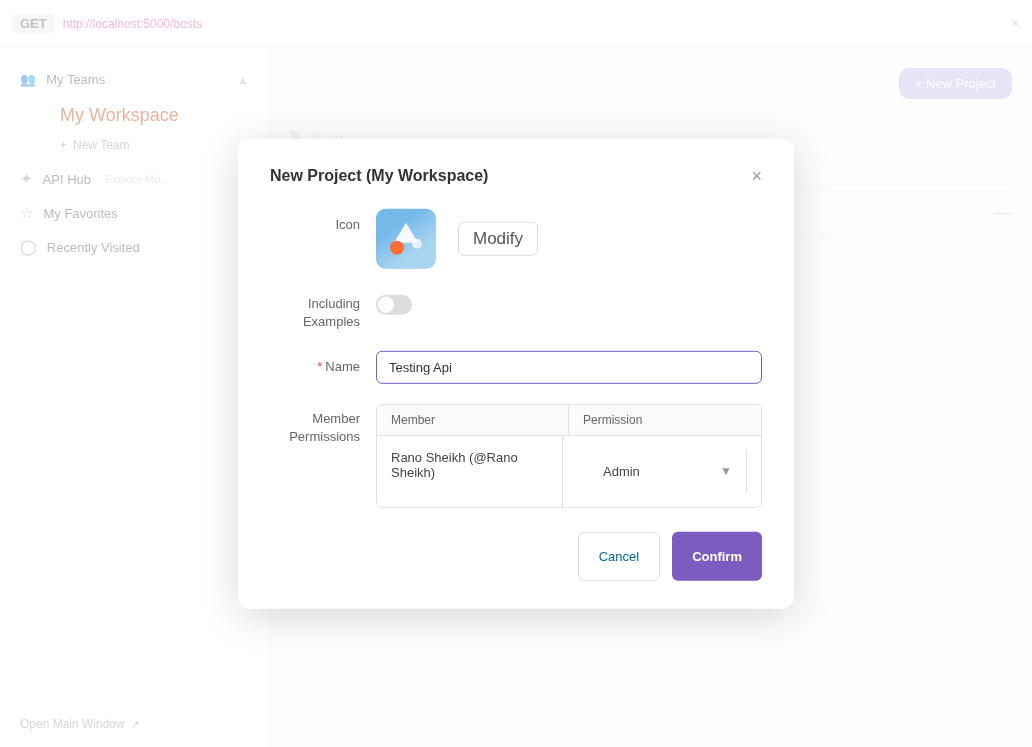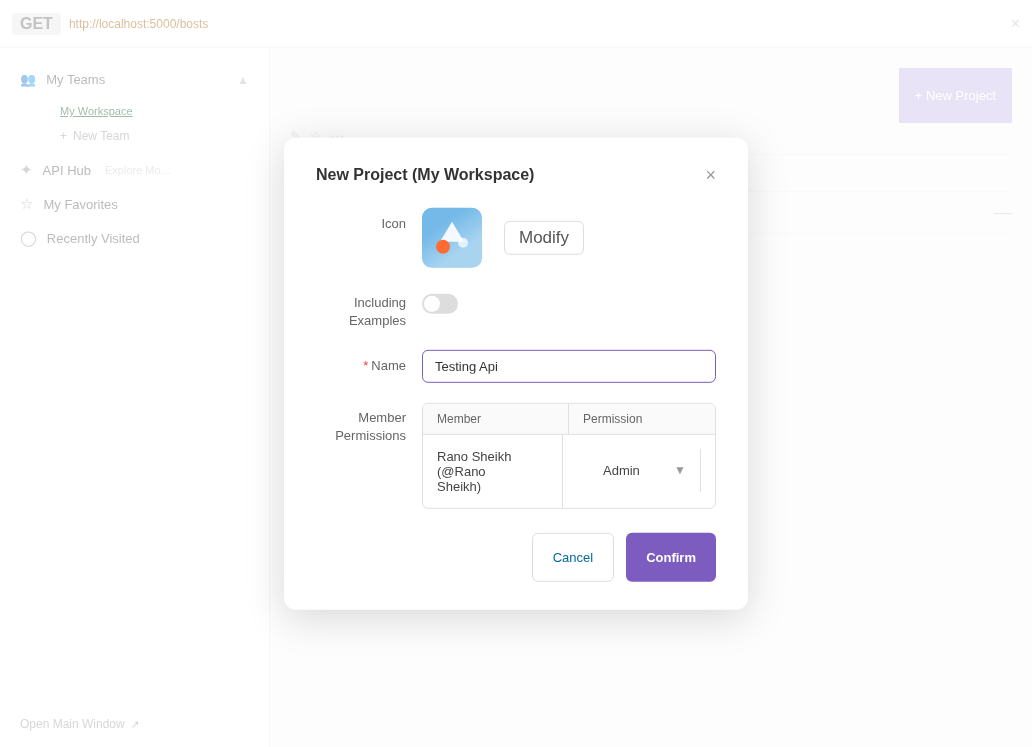--- a/index.html
+++ b/index.html
@@ -30,27 +30,27 @@
       display: flex;
       align-items: center;
       padding: 0 12px;
       gap: 8px;
       z-index: 1;
     }
     .top-bar-method {
       background: #e8e8e8;
       border-radius: 4px;
       padding: 2px 8px;
-      font-size: 16px;
+      font-size: 13px;
       color: #666;
       font-weight: 600;
     }
     .top-bar-url {
       font-size: 12px;
-      color: #a16207;
+      color: #ec4899;
     }
     .top-bar-close {
       margin-left: auto;
       color: #bbb;
       font-size: 16px;
       cursor: pointer;
     }
 
     
     .sidebar {
@@ -90,24 +90,23 @@
     .sidebar-section-header .left {
       display: flex;
       align-items: center;
       gap: 10px;
     }
     .sidebar-sub {
       padding: 4px 0 4px 44px;
     }
     .sidebar-sub-item {
       padding: 6px 16px;
-      font-size: 11px;
-      color: #14532d;
-      cursor: pointer;
-      text-decoration: underline;
+      font-size: 18px;
+      color: #c2410c;
+      cursor: pointer;
     }
     .sidebar-new-team {
       display: flex;
       align-items: center;
       gap: 6px;
       padding: 6px 16px;
       font-size: 12px;
       color: #999;
       cursor: pointer;
     }
@@ -137,22 +136,22 @@
       background: #fafafa;
       padding: 20px;
     }
     .new-project-btn {
       position: absolute;
       top: 20px;
       right: 20px;
       background: #c5b8e8;
       color: #fff;
       border: none;
-      border-radius: 0;
-      padding: 20px 16px;
+      border-radius: 10px;
+      padding: 8px 16px;
       font-size: 13px;
       cursor: pointer;
       display: flex;
       align-items: center;
       gap: 6px;
     }
     .action-row {
       display: flex;
       align-items: center;
       gap: 8px;
@@ -176,21 +175,21 @@
     
     .modal {
       position: absolute;
       top: 50%;
       left: 50%;
       transform: translate(-50%, -50%);
       z-index: 20;
       background: #fff;
       border-radius: 12px;
       box-shadow: 0 8px 40px rgba(0,0,0,0.15);
-      width: 464px;
+      width: 556px;
       padding: 28px 32px;
     }
     .modal-header {
       display: flex;
       align-items: center;
       justify-content: space-between;
       margin-bottom: 24px;
     }
     .modal-title {
       font-size: 16px;

